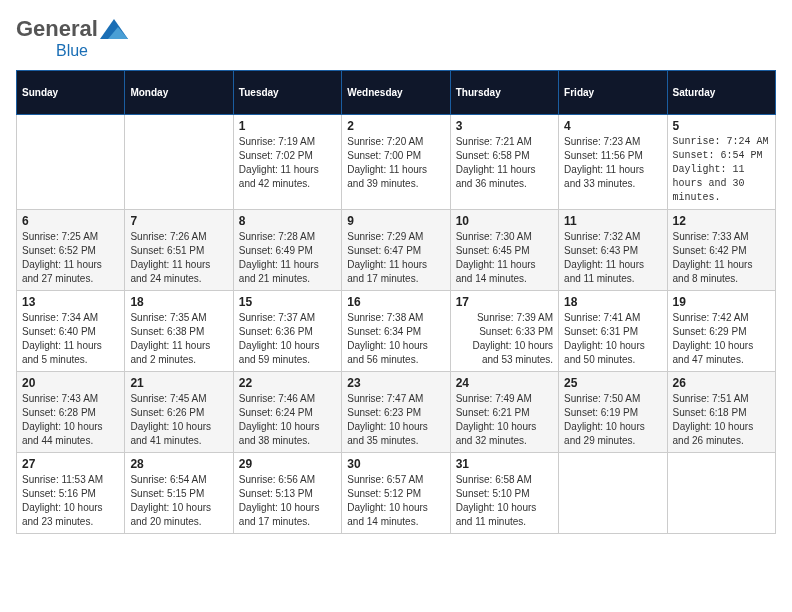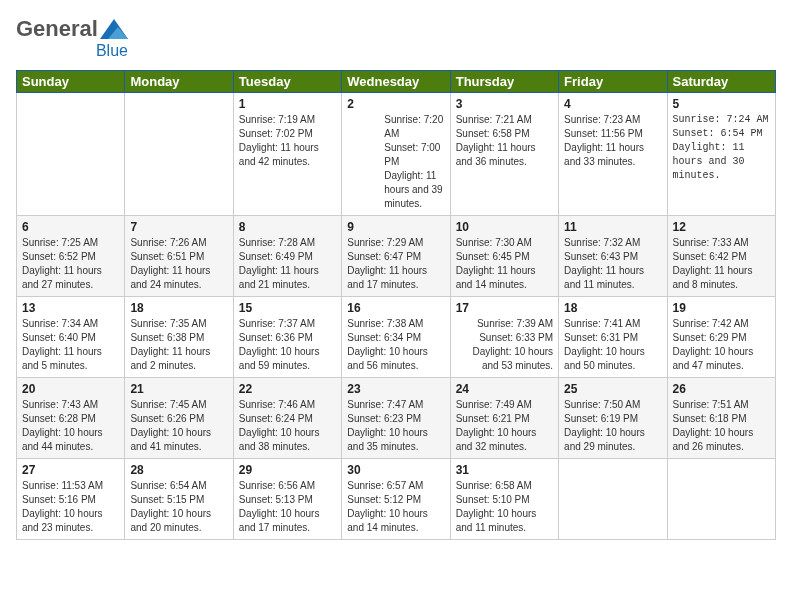--- a/index.html
+++ b/index.html
@@ -12,21 +12,21 @@
     }
     .header {
       display: flex;
       justify-content: space-between;
       align-items: flex-start;
       margin-bottom: 10px;
     }
     .logo {
       display: flex;
       flex-direction: column;
-      align-items: flex-end;
+      align-items: center;
     }
     .logo-text {
       display: flex;
       align-items: center;
       font-size: 22px;
       font-weight: bold;
       color: #333;
     }
     .logo-general { color: #555; }
     .logo-blue { color: #1a6eb5; }
@@ -46,25 +46,25 @@
     .location {
       font-size: 15px;
       color: #555;
     }
     .calendar {
       width: 100%;
       border-collapse: collapse;
       font-size: 11px;
     }
     .calendar th {
-      background: #4d7c0f;
+      background: #0f172a;
       color: #fff;
-      padding: 3px 5px;
+      padding: 16px 5px;
       text-align: left;
-      font-size: 13px;
+      font-size: 10px;
       border: 1px solid #1a5da0;
     }
     .calendar td {
       border: 1px solid #ccc;
       vertical-align: top;
       padding: 4px 5px;
       width: 108px;
       min-height: 80px;
       background: #fff;
     }
@@ -124,21 +124,21 @@
         <td class="empty-cell"></td>
         <td class="empty-cell"></td>
         <td>
           <div class="day-number">1</div>
           <div class="day-info" style="white-space: pre-line;">Sunrise: 7:19 AM
 Sunset: 7:02 PM
 Daylight: 11 hours and 42 minutes.</div>
         </td>
         <td>
           <div class="day-number">2</div>
-          <div class="day-info" style="white-space: pre-line; margin-left: 37px;">Sunrise: 7:20 AM
+          <div class="day-info" style="white-space: pre-line;">Sunrise: 7:20 AM
 Sunset: 7:00 PM
 Daylight: 11 hours and 39 minutes.</div>
         </td>
         <td>
           <div class="day-number">3</div>
           <div class="day-info" style="white-space: pre-line;">Sunrise: 7:21 AM
 Sunset: 6:58 PM
 Daylight: 11 hours and 36 minutes.</div>
         </td>
         <td>

